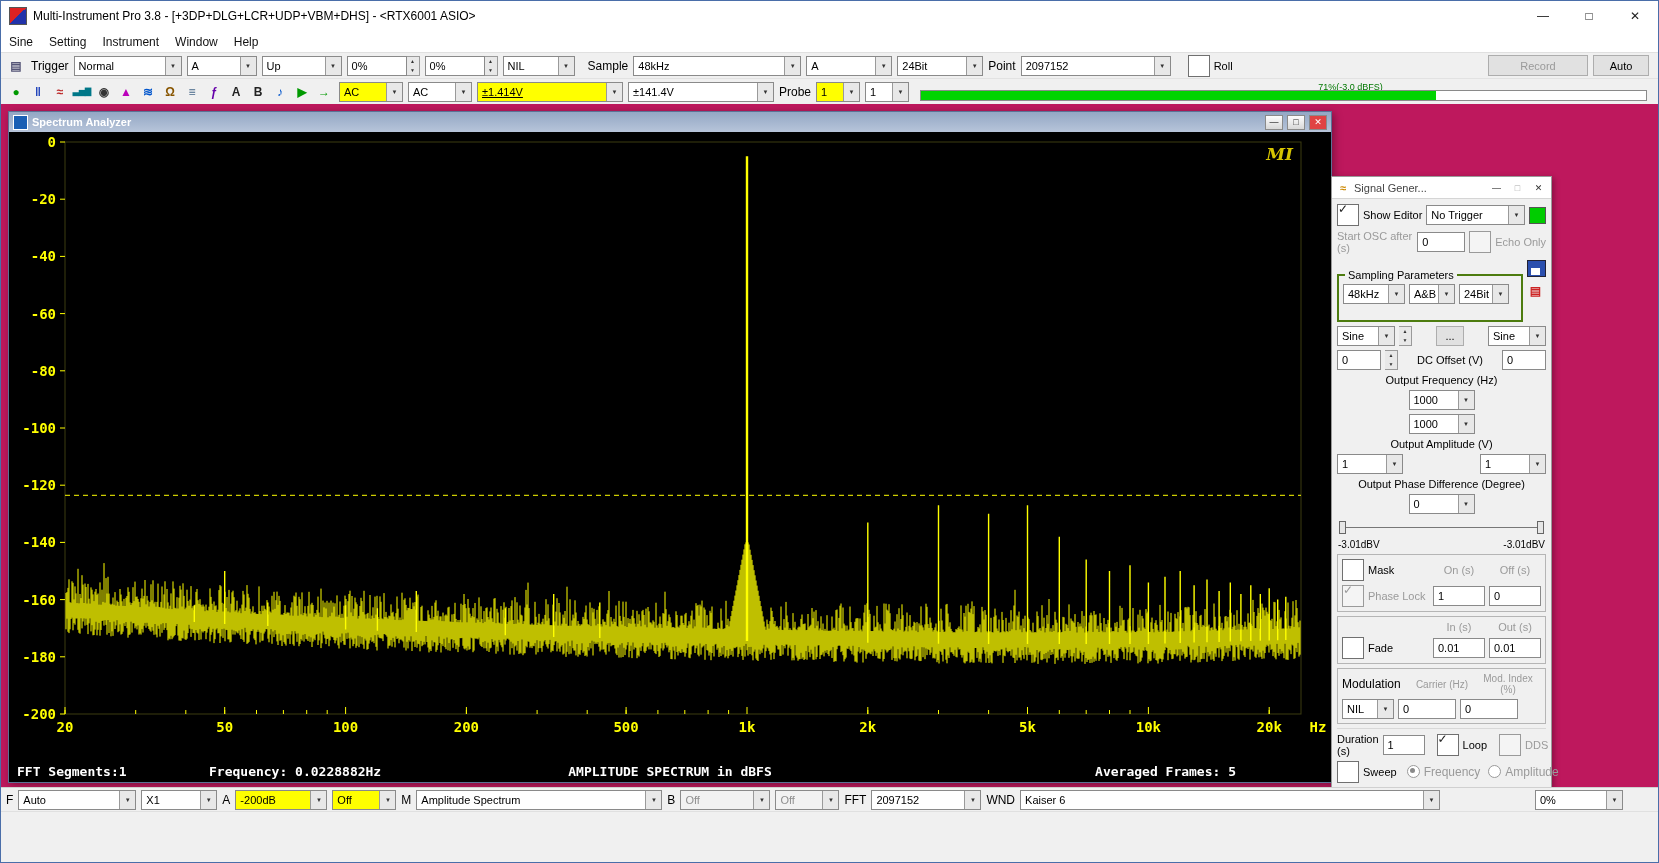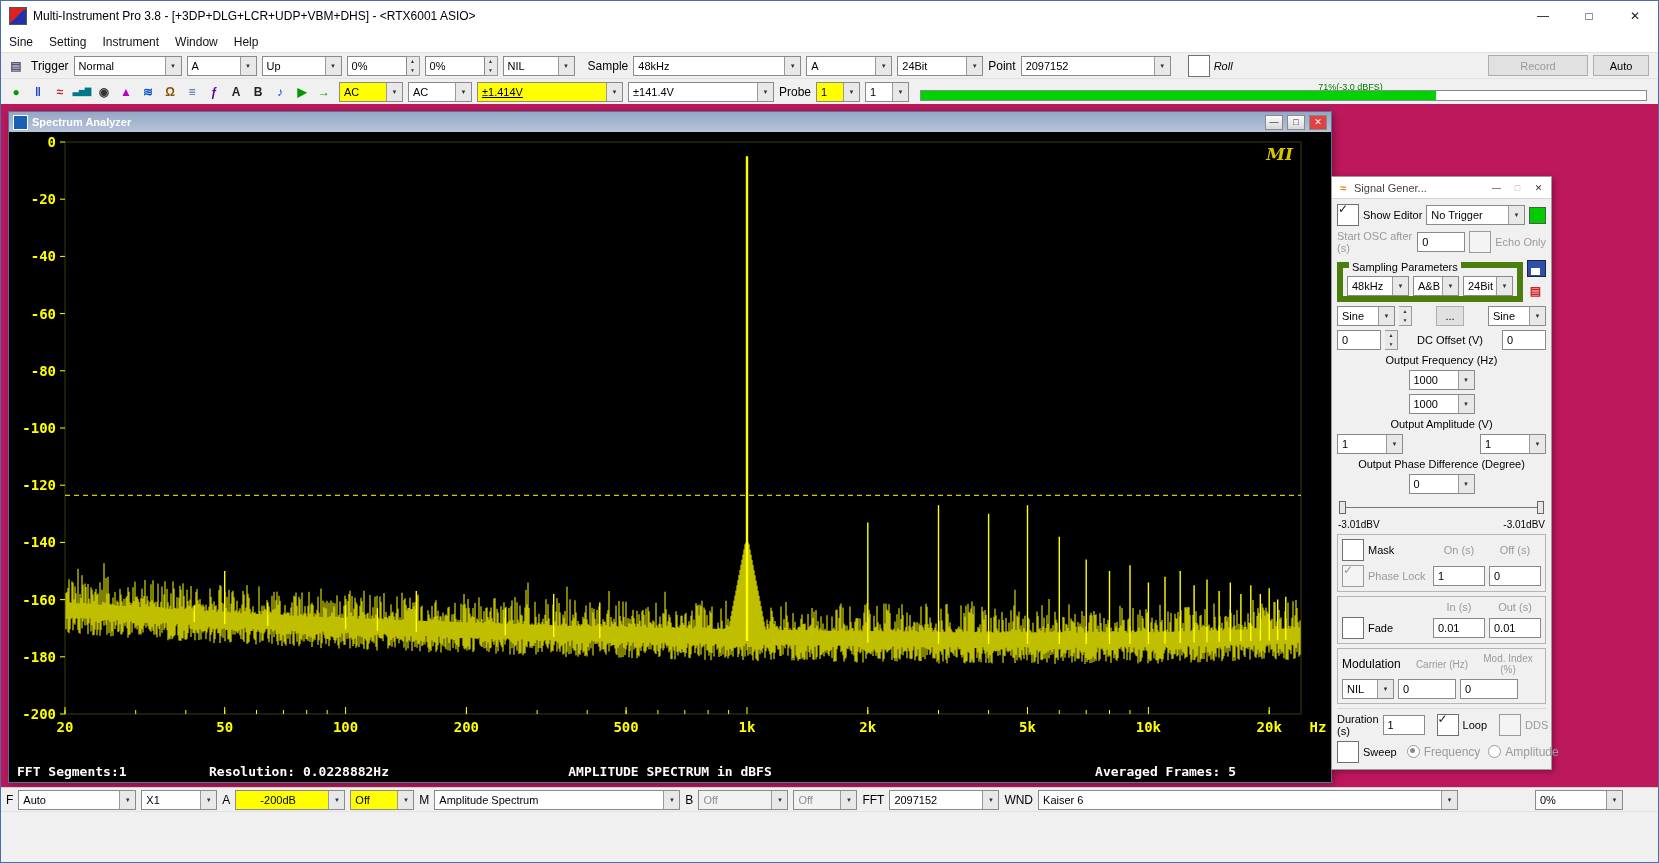--- a/index.html
+++ b/index.html
@@ -62,21 +62,21 @@
   .sg{position:absolute;left:1330px;top:72px;width:219px;background:#f0f0f0;border:1px solid #9a9a9a;box-shadow:2px 2px 6px rgba(0,0,0,.3);}
   .sg-title{height:21px;background:#fff;border-bottom:1px solid #d5d5d5;display:flex;align-items:center;padding:0 4px;gap:4px;}
   .sg-title .t{flex:1;font-size:11px;color:#444;}
   .sgbtn{width:17px;height:15px;display:flex;align-items:center;justify-content:center;font-size:9px;color:#333;}
   .sgbtn.dim{color:#aaa;}
   .sgbody{padding:5px 5px 6px;display:flex;flex-direction:column;gap:4px;}
   .sgrow{display:flex;align-items:center;gap:4px;font-size:11px;}
   .gray{color:#9a9a9a;}
   .glabel{text-align:center;font-size:11px;color:#000;}
   .box{border:1px solid #b5b5b5;padding:4px 4px 4px;display:flex;flex-direction:column;gap:4px;}
-  .grp{border:6px solid #4d7c0f;position:relative;padding:8px 4px 0;margin-top:4px;}
+  .grp{border:2px solid #4d7c0f;position:relative;padding:8px 4px 16px;margin-top:16px;}
   .grp .glbl{position:absolute;top:-7px;left:6px;background:#f0f0f0;padding:0 3px;font-size:11px;color:#000;}
   .greenbtn{width:15px;height:15px;background:#00cc00;border:1px solid #555;flex:none;}
   .icon-floppy{width:17px;height:15px;background:#2b4fae;border:1px solid #223;position:relative;flex:none;}
   .icon-floppy::after{content:"";position:absolute;left:3px;bottom:1px;width:9px;height:7px;background:#fff;}
   .icon-editor{width:17px;height:15px;display:flex;align-items:center;justify-content:center;color:#cc2222;font-size:12px;font-weight:bold;}
   .slid{position:relative;height:15px;margin:2px 2px 0;}
   .slid .track{position:absolute;left:0;right:0;top:7px;border-top:1px solid #777;}
   .slid .th{position:absolute;top:1px;width:7px;height:13px;background:#e6e6e6;border:1px solid #666;box-sizing:border-box;}
   .slid .th.l{left:0;}.slid .th.r{right:0;}
   .slid-lbls{display:flex;justify-content:space-between;font-size:10px;color:#000;padding:0 1px;}
@@ -151,21 +151,21 @@
       </div>
     <div class="dd" style="width:86px;">
         <span class="t">24Bit</span>
         <span class="a">▼</span>
       </div>
     <span class="tlbl">Point</span>
     <div class="dd" style="width:150px;">
         <span class="t">2097152</span>
         <span class="a">▼</span>
       </div>
-    <span class="cb" style="margin-left:12px;font-style:italic;">
+    <span class="cb" style="margin-left:12px;">
         <span class="box"></span>
         <span>Roll</span>
       </span>
     <span class="btn dis" style="margin-left:auto;width:100px;justify-content:center;">Record</span>
     <span class="btn" style="width:56px;justify-content:center;margin-right:4px;">Auto</span>
   </div>
 
   <div class="tb">
     <div class="iconrow" id="tb2-icons">
         <span class="ticon" style="color: rgb(0, 153, 0);">●</span>
@@ -299,21 +299,21 @@
             <text class="axlbl" x="1260.2" y="600" text-anchor="middle">20k</text>
             <text class="axlbl" x="1309" y="600" text-anchor="middle">Hz</text>
             <line x1="56" y1="363.3" x2="1292" y2="363.3" stroke="#ffff00" stroke-width="1" stroke-dasharray="5 4"></line>
             <path d="M57 461.0V497.3M58 460.1V486.7M59 455.9V499.8M60 447.3V501.1M61 470.2V497.3M62 470.8V487.0M63 449.3V485.7M64 450.8V498.3M65 467.4V491.1M66 454.4V492.7M67 461.4V486.5M68 471.1V486.4M69 436.8V497.8M70 471.3V500.8M71 462.0V501.7M72 466.1V486.3M73 443.2V496.4M74 452.6V489.5M75 471.0V486.4M76 451.5V493.6M77 455.0V486.7M78 471.5V492.9M79 451.9V502.1M80 466.7V491.4M81 471.6V486.4M82 455.4V499.4M83 457.7V493.2M84 462.4V503.3M85 469.1V503.0M86 459.7V497.6M87 457.0V489.8M88 462.8V503.3M89 461.5V497.8M90 472.6V490.9M91 450.4V503.7M92 472.7V498.0M93 457.7V489.0M94 469.9V488.5M95 431.1V493.6M96 470.6V488.2M97 446.1V492.9M98 461.5V502.7M99 444.8V488.0M100 461.6V501.0M101 471.7V490.2M102 473.0V504.3M103 471.8V499.4M104 465.5V503.9M105 472.7V489.6M106 460.1V497.0M107 473.6V493.4M108 468.6V488.2M109 470.0V500.2M110 473.8V499.2M111 457.0V492.4M112 462.5V502.6M113 469.3V501.9M114 473.9V499.7M115 466.9V491.3M116 474.0V494.0M117 465.8V490.1M118 464.0V496.2M119 455.3V505.7M120 459.8V502.9M121 470.4V502.4M122 472.9V489.7M123 471.0V500.6M124 455.2V491.3M125 469.1V491.2M126 449.6V496.3M127 464.9V494.4M128 464.5V497.4M129 467.0V493.4M130 469.8V502.6M131 475.1V501.4M132 466.3V502.6M133 456.6V497.1M134 466.6V500.5M135 463.9V493.8M136 448.0V490.9M137 472.3V495.7M138 463.9V490.8M139 468.5V494.2M140 474.5V497.0M141 469.9V498.6M142 452.3V499.7M143 468.3V495.1M144 448.3V498.7M145 471.5V502.8M146 469.8V492.0M147 474.7V502.5M148 469.9V505.4M149 451.6V493.8M150 474.9V496.8M151 475.3V504.6M152 469.9V492.3M153 454.5V500.8M154 475.7V491.2M155 462.4V497.9M156 449.3V495.9M157 476.5V491.1M158 457.0V498.1M159 470.4V508.3M160 476.8V506.5M161 473.7V507.3M162 461.4V503.8M163 477.1V507.2M164 449.4V505.5M165 456.6V504.1M166 475.8V503.0M167 476.5V494.1M168 465.2V492.0M169 476.5V503.6M170 465.7V508.5M171 453.8V508.5M172 457.6V508.8M173 474.5V505.9M174 451.3V506.5M175 463.9V498.6M176 477.2V507.3M177 475.6V507.9M178 457.7V506.7M179 469.0V501.1M180 473.7V492.8M181 467.6V496.7M182 454.1V504.9M183 476.2V497.2M184 474.2V500.9M185 478.2V501.0M186 472.7V508.3M187 459.9V498.0M188 457.0V500.7M189 468.2V501.5M190 471.9V508.0M191 467.2V497.2M192 472.8V507.5M193 474.6V499.3M194 472.5V500.5M195 474.5V499.2M196 479.2V499.0M197 472.6V507.2M198 478.2V500.6M199 478.6V496.8M200 474.7V494.8M201 456.4V509.4M202 464.9V502.8M203 471.8V500.2M204 477.9V496.8M205 469.5V511.1M206 474.2V507.2M207 473.4V497.6M208 480.0V496.3M209 477.7V501.3M210 458.1V501.1M211 453.1V511.0M212 454.3V504.4M213 470.8V497.1M214 479.5V505.9M215 471.7V496.7M216 459.7V509.3M217 476.0V497.8M218 465.0V498.1M219 479.4V507.3M220 457.9V507.4M221 480.4V510.4M222 471.7V509.8M223 460.3V497.7M224 458.7V502.5M225 465.2V498.5M226 479.5V502.6M227 478.2V499.1M228 468.7V500.5M229 480.4V501.4M230 478.6V498.5M231 476.3V503.3M232 481.2V507.0M233 472.6V497.2M234 458.9V507.8M235 462.5V509.9M236 479.0V495.8M237 475.6V500.3M238 453.1V511.9M239 461.8V511.1M240 465.6V509.9M241 476.9V502.7M242 481.6V498.9M243 479.5V499.1M244 474.3V497.3M245 481.0V506.5M246 480.1V508.1M247 481.7V512.4M248 481.9V499.9M249 482.0V497.8M250 454.4V499.8M251 479.0V510.4M252 482.1V500.8M253 473.7V508.8M254 478.9V508.6M255 473.6V501.5M256 476.9V499.6M257 478.2V497.0M258 468.1V497.3M259 482.5V506.7M260 474.5V510.3M261 479.5V502.6M262 480.6V497.2M263 463.8V511.8M264 477.7V499.5M265 459.8V505.1M266 476.8V498.2M267 468.2V502.3M268 459.6V509.4M269 472.9V513.0M270 463.9V501.7M271 468.9V508.7M272 482.7V508.2M273 482.5V514.0M274 482.9V503.3M275 481.0V510.1M276 473.1V511.8M277 482.0V513.6M278 480.5V502.0M279 480.6V506.7M280 480.7V501.9M281 483.5V512.0M282 475.5V502.5M283 470.3V499.2M284 483.7V512.3M285 463.7V513.8M286 464.8V499.2M287 460.5V501.7M288 473.8V509.8M289 483.7V501.4M290 464.8V514.2M291 467.2V512.0M292 482.3V507.0M293 460.4V508.6M294 483.2V502.8M295 480.9V509.6M296 474.2V502.1M297 481.5V506.9M298 484.4V507.4M299 473.9V509.0M300 459.8V504.4M301 481.5V509.9M302 472.5V505.4M303 470.8V515.0M304 473.0V509.6M305 484.7V506.6M306 481.1V508.2M307 482.8V502.8M308 477.9V502.0M309 464.6V513.0M310 480.6V508.4M311 484.8V501.4M312 456.6V516.1M313 485.1V511.3M314 468.6V499.6M315 475.4V502.8M316 470.5V506.3M317 476.5V512.1M318 468.8V507.0M319 485.3V506.7M320 470.6V514.2M321 484.2V508.4M322 468.6V503.9M323 480.6V505.1M324 470.6V505.3M325 474.6V508.0M326 471.3V511.3M327 484.6V508.5M328 463.4V505.8M329 484.7V513.3M330 482.8V516.5M331 469.5V504.8M332 485.9V510.4M333 481.8V501.5M334 485.8V509.0M335 473.7V512.7M336 463.6V512.9M337 467.0V501.3M338 484.7V506.9M339 469.2V500.7M340 462.0V506.4M341 458.7V516.4M342 480.4V505.6M343 464.0V507.5M344 484.1V514.2M345 476.7V512.0M346 465.6V506.5M347 470.3V515.8M348 472.3V513.8M349 486.6V503.7M350 483.9V515.2M351 474.0V504.3M352 465.8V511.8M353 469.1V505.2M354 480.0V512.6M355 458.8V516.8M356 482.4V506.7M357 486.6V508.6M358 481.8V517.7M359 480.9V517.0M360 486.3V511.6M361 463.0V508.4M362 486.9V505.4M363 483.6V509.9M364 475.3V508.9M365 486.1V511.2M366 464.6V503.2M367 482.6V514.8M368 463.8V518.5M369 485.1V502.7M370 487.0V505.5M371 464.4V506.2M372 469.8V506.2M373 486.4V506.6M374 487.2V509.1M375 461.1V502.1M376 485.0V502.2M377 479.9V503.2M378 485.3V504.7M379 486.7V516.5M380 483.7V513.8M381 484.2V513.5M382 472.4V508.1M383 480.9V514.7M384 479.8V505.9M385 484.5V509.8M386 487.9V515.4M387 481.2V504.4M388 464.5V507.0M389 476.7V506.1M390 488.1V511.3M391 485.5V507.7M392 488.1V507.3M393 460.7V508.4M394 487.4V509.5M395 467.8V515.6M396 466.3V504.4M397 472.9V518.5M398 478.3V509.8M399 475.9V516.4M400 476.0V508.1M401 465.7V509.6M402 477.1V504.3M403 477.1V519.0M404 470.6V509.7M405 474.3V509.4M406 470.1V515.0M407 477.6V508.2M408 464.5V515.7M409 462.6V511.7M410 488.7V512.2M411 488.8V519.3M412 475.0V508.9M413 473.7V514.2M414 488.8V512.9M415 488.9V509.8M416 489.0V512.4M417 488.9V504.0M418 489.1V510.0M419 478.3V515.5M420 482.6V520.4M421 486.1V517.3M422 487.6V519.0M423 473.9V508.4M424 487.4V514.3M425 484.9V510.1M426 470.6V510.5M427 468.3V519.8M428 483.8V517.9M429 478.7V513.3M430 488.3V504.6M431 484.4V511.0M432 484.4V520.5M433 489.1V512.2M434 480.6V514.1M435 489.2V506.8M436 483.5V515.2M437 482.5V517.2M438 483.7V505.5M439 475.5V518.3M440 474.8V511.1M441 489.5V518.8M442 489.8V507.5M443 482.4V507.1M444 490.0V515.8M445 481.9V508.0M446 470.8V511.4M447 486.9V517.2M448 490.1V513.2M449 488.0V520.1M450 490.2V514.8M451 487.9V506.1M452 471.7V506.2M453 490.3V505.9M454 472.9V513.8M455 462.0V516.5M456 472.0V517.4M457 476.2V515.9M458 490.3V518.5M459 467.0V514.4M460 475.8V517.8M461 481.7V517.1M462 485.7V505.6M463 484.1V506.3M464 476.1V520.2M465 485.1V518.6M466 471.0V506.4M467 490.7V506.7M468 486.4V506.5M469 487.9V507.3M470 465.4V505.6M471 490.1V512.5M472 474.3V514.0M473 487.1V515.0M474 491.1V510.1M475 479.1V516.3M476 489.8V509.2M477 476.1V516.3M478 475.4V518.9M479 485.0V510.7M480 487.5V520.0M481 479.4V516.4M482 475.5V515.7M483 486.3V507.1M484 489.9V509.9M485 466.7V512.8M486 466.1V508.6M487 491.2V521.7M488 476.8V514.7M489 480.5V519.3M490 490.6V507.9M491 491.4V510.4M492 474.1V513.3M493 491.7V515.3M494 477.7V519.6M495 470.3V507.4M496 485.7V512.6M497 474.8V508.5M498 491.8V506.7M499 489.9V506.6M500 476.0V507.7M501 488.5V522.6M502 474.1V509.7M503 468.4V516.2M504 488.0V511.5M505 492.0V522.7M506 465.1V514.4M507 491.7V513.2M508 470.3V518.6M509 487.7V509.0M510 490.5V522.0M511 473.5V520.7M512 482.7V521.5M513 483.5V507.5M514 492.0V523.2M515 489.2V521.4M516 475.5V521.2M517 457.9V513.9M518 472.5V515.3M519 450.6V509.3M520 476.1V509.8M521 492.4V515.8M522 492.8V514.3M523 491.4V516.1M524 492.9V513.7M525 492.5V514.2M526 469.8V511.1M527 484.8V522.5M528 493.0V508.2M529 490.7V520.2M530 481.9V516.2M531 491.6V509.2M532 492.5V516.1M533 489.9V519.8M534 486.7V513.8M535 492.2V509.5M536 482.9V508.0M537 467.2V512.3M538 488.7V514.7M539 472.3V516.5M540 486.3V512.1M541 493.2V507.9M542 493.2V520.3M543 493.2V518.5M544 472.6V519.1M545 493.5V513.1M546 489.5V509.6M547 479.6V509.0M548 466.2V519.4M549 493.6V510.7M550 471.0V516.7M551 480.4V519.7M552 493.5V514.6M553 491.7V513.0M554 482.6V522.5M555 485.8V521.6M556 479.0V511.4M557 491.8V524.9M558 454.7V519.8M559 493.8V509.4M560 493.8V522.2M561 467.3V514.1M562 493.8V521.7M563 488.5V508.6M564 482.6V516.2M565 486.3V518.5M566 468.3V518.5M567 480.5V523.4M568 493.6V512.0M569 489.0V524.7M570 491.9V521.9M571 493.9V522.8M572 492.5V518.2M573 492.3V511.3M574 484.9V520.7M575 487.1V519.2M576 480.4V524.0M577 473.5V522.9M578 487.5V524.5M579 492.1V515.0M580 493.1V518.5M581 470.4V511.0M582 494.1V516.4M583 475.8V508.7M584 480.4V523.5M585 476.8V509.6M586 486.8V512.1M587 493.4V510.7M588 477.9V512.0M589 491.9V510.3M590 474.3V514.7M591 494.5V519.4M592 492.2V517.7M593 494.5V509.3M594 487.3V517.6M595 489.7V517.2M596 489.8V520.3M597 493.1V522.6M598 481.7V512.7M599 478.1V511.1M600 459.0V519.5M601 494.5V510.9M602 485.0V514.3M603 489.5V513.4M604 492.1V513.1M605 486.8V513.0M606 490.0V516.5M607 473.5V521.5M608 493.9V523.1M609 494.8V515.6M610 468.9V525.6M611 483.9V512.7M612 488.9V525.5M613 492.5V511.2M614 469.6V525.0M615 484.9V515.8M616 494.1V523.1M617 469.7V517.5M618 495.0V513.3M619 486.1V510.1M620 491.2V525.3M621 486.9V519.0M622 491.8V513.7M623 483.8V526.1M624 477.9V510.5M625 486.2V517.5M626 491.6V515.2M627 494.7V515.9M628 478.8V526.2M629 491.9V523.2M630 482.3V524.5M631 488.6V515.5M632 494.3V518.9M633 479.2V514.3M634 477.9V511.0M635 483.0V519.5M636 492.7V520.9M637 476.6V518.9M638 495.3V515.3M639 475.0V514.2M640 479.3V517.4M641 490.4V510.7M642 490.6V517.4M643 492.4V512.6M644 488.4V513.3M645 489.8V518.9M646 495.7V521.0M647 470.7V522.1M648 493.3V513.1M649 495.7V519.2M650 491.7V525.0M651 484.5V523.9M652 492.1V516.4M653 495.8V511.2M654 481.1V518.5M655 481.8V516.5M656 459.7V510.8M657 477.2V513.2M658 493.8V515.5M659 489.2V513.6M660 482.5V520.3M661 485.2V518.1M662 490.6V527.0M663 495.5V527.2M664 495.0V514.8M665 495.4V518.7M666 496.1V527.3M667 479.3V514.3M668 483.0V520.0M669 494.6V523.5M670 495.7V519.0M671 493.3V520.6M672 483.7V521.0M673 483.7V517.2M674 491.0V520.3M675 493.0V520.2M676 482.3V524.7M677 480.9V521.2M678 496.0V515.9M679 493.6V511.5M680 489.2V525.6M681 492.4V526.2M682 483.7V522.4M683 478.6V514.4M684 496.4V513.5M685 487.6V513.3M686 494.4V521.0M687 471.2V516.3M688 473.9V513.7M689 472.9V522.7M690 483.6V524.3M691 472.6V511.5M692 474.4V522.7M693 468.6V515.5M694 495.5V514.4M695 475.5V513.4M696 477.6V527.8M697 495.8V512.0M698 483.1V518.1M699 494.0V518.6M700 493.1V523.6M701 478.8V520.3M702 480.8V528.2M703 474.5V521.0M704 496.9V514.0M705 496.7V524.5M706 496.7V512.6M707 497.0V511.9M708 496.9V517.7M709 490.7V515.8M710 495.8V525.0M711 496.7V520.7M712 476.5V524.0M713 488.6V515.5M714 497.1V522.5M715 496.7V514.0M716 496.2V525.6M717 468.8V524.3M718 493.0V518.1M719 486.8V526.3M720 494.4V523.8M721 489.2V516.9M722 484.1V522.9M723 479.0V518.9M724 473.9V524.6M725 468.7V515.7M726 463.6V516.2M727 458.5V515.3M728 453.3V514.7M729 448.2V525.1M730 443.1V521.9M731 437.9V515.3M732 432.8V517.8M733 427.7V523.9M734 422.6V527.9M735 417.4V513.9M736 412.3V524.6M737 410.4V511.9M738 410.4V518.2M739 410.4V523.6M740 412.5V515.0M741 417.7V522.1M742 422.8V514.9M743 427.9V523.3M744 433.1V528.3M745 438.2V519.7M746 443.3V517.5M747 448.5V526.5M748 453.6V528.0M749 458.7V529.0M750 463.8V517.6M751 469.0V522.2M752 474.1V518.5M753 479.2V520.8M754 484.4V516.5M755 489.5V512.8M756 494.6V525.9M757 497.8V519.2M758 487.6V515.4M759 492.1V516.4M760 496.6V518.9M761 489.1V522.4M762 475.6V527.8M763 479.0V521.0M764 485.0V519.9M765 492.1V527.1M766 489.0V520.8M767 494.8V512.9M768 493.9V513.9M769 495.5V517.4M770 497.9V517.5M771 494.2V523.9M772 474.5V523.9M773 497.8V513.1M774 498.1V522.6M775 487.1V514.0M776 495.6V516.3M777 469.9V512.5M778 483.5V512.6M779 490.2V523.7M780 498.0V515.7M781 496.2V513.5M782 497.8V517.1M783 498.2V528.4M784 481.1V525.9M785 495.6V528.3M786 489.8V513.1M787 497.3V523.6M788 498.2V525.6M789 495.6V528.7M790 494.5V527.3M791 495.2V527.1M792 486.9V520.8M793 482.5V526.8M794 492.2V525.2M795 491.9V528.0M796 491.5V527.1M797 498.2V519.1M798 497.9V527.7M799 482.0V513.8M800 495.3V520.2M801 493.9V525.2M802 492.7V517.7M803 476.0V521.8M804 486.2V527.6M805 479.6V527.8M806 496.2V514.7M807 478.1V527.3M808 493.7V525.0M809 489.2V513.5M810 498.4V513.1M811 496.4V527.0M812 484.3V523.1M813 498.1V522.6M814 491.5V520.4M815 498.7V524.4M816 496.9V518.8M817 498.7V520.8M818 483.2V518.1M819 498.8V522.1M820 498.8V524.1M821 498.7V519.2M822 498.7V517.9M823 484.5V526.0M824 497.3V515.1M825 495.7V529.9M826 497.9V529.0M827 478.1V529.3M828 477.5V517.2M829 498.9V513.9M830 485.9V513.4M831 473.7V513.8M832 471.5V520.1M833 496.3V519.0M834 475.5V523.2M835 491.6V529.5M836 493.4V527.2M837 498.9V525.6M838 493.6V516.5M839 498.6V516.9M840 497.5V514.3M841 474.5V517.6M842 490.1V519.0M843 496.3V522.3M844 496.1V513.8M845 499.0V523.5M846 489.8V529.6M847 486.5V529.5M848 486.1V530.6M849 486.3V519.6M850 498.7V515.1M851 486.5V521.3M852 497.5V520.1M853 499.3V517.3M854 493.6V530.5M855 480.6V517.7M856 472.8V519.1M857 490.2V526.8M858 471.3V522.2M859 484.8V520.8M860 477.8V520.4M861 481.9V521.5M862 499.0V522.2M863 499.1V519.6M864 499.0V524.0M865 483.7V517.3M866 495.5V519.3M867 494.7V523.9M868 473.9V520.8M869 490.3V526.3M870 498.4V526.5M871 492.3V526.8M872 496.5V519.9M873 498.7V517.3M874 499.6V529.5M875 471.5V527.0M876 491.5V517.3M877 471.7V518.4M878 477.7V520.5M879 478.8V519.4M880 472.2V518.1M881 481.2V518.0M882 497.0V516.7M883 498.0V527.9M884 498.4V514.4M885 496.7V526.1M886 489.5V529.1M887 499.3V526.2M888 482.2V529.4M889 496.5V517.2M890 476.2V526.3M891 498.0V527.5M892 487.0V522.4M893 472.3V515.4M894 483.2V523.3M895 499.7V519.8M896 498.6V518.6M897 494.9V519.4M898 480.5V526.3M899 499.4V515.8M900 493.8V519.3M901 483.1V526.5M902 495.3V527.1M903 498.3V526.7M904 493.9V518.4M905 489.8V514.3M906 490.8V528.3M907 498.7V524.8M908 490.1V523.9M909 500.1V517.4M910 491.4V528.6M911 493.5V529.1M912 474.4V528.9M913 493.3V515.2M914 495.4V525.2M915 498.3V515.4M916 492.4V527.2M917 471.7V516.5M918 474.8V523.1M919 492.1V517.1M920 496.0V518.0M921 485.6V522.9M922 490.6V520.7M923 496.0V515.3M924 499.5V526.3M925 497.9V525.7M926 495.4V526.6M927 491.5V521.9M928 498.7V530.2M929 500.1V528.0M930 488.8V531.5M931 500.0V518.9M932 476.7V519.9M933 488.5V522.8M934 497.6V529.5M935 500.0V516.9M936 499.5V517.4M937 472.6V527.7M938 471.9V531.3M939 481.6V523.4M940 494.6V526.0M941 490.3V515.4M942 496.9V520.3M943 499.1V520.2M944 500.4V521.9M945 500.2V523.8M946 500.4V517.8M947 497.1V524.8M948 497.8V525.4M949 495.9V515.4M950 494.4V517.6M951 497.1V517.0M952 473.4V522.9M953 497.5V525.6M954 499.7V523.2M955 481.0V530.5M956 484.6V531.4M957 473.7V529.4M958 499.1V529.2M959 471.8V519.7M960 479.9V520.9M961 480.8V530.7M962 476.6V529.9M963 469.4V527.5M964 482.1V530.6M965 474.1V530.6M966 500.2V516.0M967 499.9V516.0M968 499.5V525.9M969 495.0V520.2M970 496.4V529.6M971 492.4V526.8M972 500.3V530.4M973 474.9V521.7M974 479.3V515.3M975 487.5V518.2M976 478.1V521.7M977 482.8V530.8M978 499.3V519.8M979 500.5V526.3M980 499.6V531.0M981 499.4V523.3M982 485.8V530.4M983 500.1V531.4M984 500.5V520.8M985 484.8V518.7M986 476.6V519.1M987 483.4V519.5M988 496.5V518.6M989 498.9V523.9M990 487.5V519.0M991 500.5V523.2M992 500.2V517.5M993 479.9V517.3M994 488.0V530.9M995 499.3V523.5M996 500.2V524.2M997 485.9V515.7M998 499.0V518.9M999 500.1V520.3M1000 490.7V519.1M1001 499.1V519.1M1002 478.2V523.7M1003 497.3V517.4M1004 489.4V525.5M1005 473.5V526.0M1006 457.8V531.0M1007 498.2V522.8M1008 483.5V528.4M1009 484.9V515.7M1010 479.6V525.6M1011 497.5V525.4M1012 493.5V528.3M1013 500.2V518.3M1014 486.8V523.1M1015 496.1V526.8M1016 483.7V515.0M1017 499.5V522.8M1018 500.4V528.4M1019 485.5V515.6M1020 487.1V522.9M1021 498.0V520.4M1022 499.4V522.9M1023 500.5V530.8M1024 490.7V522.6M1025 500.5V530.5M1026 500.1V529.5M1027 500.4V525.4M1028 479.5V518.0M1029 484.1V531.9M1030 497.4V520.4M1031 496.0V519.0M1032 498.8V527.7M1033 473.2V528.2M1034 494.5V527.1M1035 485.7V522.1M1036 500.4V526.7M1037 496.0V521.0M1038 483.1V530.5M1039 491.8V519.6M1040 467.0V526.3M1041 499.5V517.9M1042 496.3V523.0M1043 499.9V520.0M1044 493.1V522.3M1045 499.0V517.0M1046 479.8V531.9M1047 487.7V526.1M1048 490.7V525.4M1049 500.4V528.2M1050 499.9V517.6M1051 497.6V517.1M1052 500.4V525.8M1053 499.9V524.2M1054 484.9V528.9M1055 485.3V521.6M1056 499.1V525.7M1057 491.8V521.2M1058 492.8V517.9M1059 496.1V518.1M1060 472.4V525.8M1061 498.9V517.7M1062 486.5V524.2M1063 488.7V530.5M1064 489.5V524.4M1065 490.9V521.1M1066 482.1V529.4M1067 494.8V515.8M1068 500.5V526.4M1069 490.0V526.8M1070 494.6V526.6M1071 491.5V518.6M1072 494.4V520.7M1073 479.1V529.6M1074 496.3V523.0M1075 483.9V519.9M1076 500.5V531.9M1077 494.5V526.0M1078 500.5V530.0M1079 499.2V527.9M1080 490.5V527.5M1081 483.3V531.0M1082 480.7V527.0M1083 483.3V530.8M1084 499.9V524.7M1085 479.0V529.8M1086 483.0V526.7M1087 482.4V528.8M1088 497.1V520.5M1089 493.7V515.7M1090 500.0V528.9M1091 481.3V527.1M1092 491.0V517.1M1093 498.7V516.5M1094 500.2V518.6M1095 486.0V523.0M1096 500.2V522.2M1097 492.1V529.4M1098 495.3V517.8M1099 487.9V524.8M1100 491.3V522.8M1101 500.3V524.4M1102 495.6V530.9M1103 499.5V518.5M1104 499.1V518.1M1105 499.3V526.1M1106 490.8V522.3M1107 494.7V527.7M1108 489.9V528.8M1109 500.1V526.0M1110 496.0V516.5M1111 473.8V516.9M1112 493.5V515.1M1113 475.9V518.6M1114 488.3V520.1M1115 487.8V527.1M1116 498.9V514.9M1117 498.8V516.6M1118 500.5V528.2M1119 487.7V520.3M1120 486.3V515.1M1121 494.2V528.3M1122 500.4V520.8M1123 498.5V520.6M1124 476.0V519.9M1125 498.6V515.5M1126 500.0V521.9M1127 500.1V523.6M1128 498.9V524.3M1129 482.6V531.4M1130 495.7V517.6M1131 477.8V530.2M1132 498.8V528.8M1133 483.9V525.6M1134 486.5V518.3M1135 495.5V518.8M1136 497.0V515.2M1137 477.1V518.2M1138 481.3V519.1M1139 479.6V531.3M1140 500.0V527.2M1141 499.8V529.2M1142 490.3V528.6M1143 485.6V519.9M1144 496.9V518.3M1145 500.3V526.3M1146 490.9V521.4M1147 488.2V528.0M1148 492.8V528.6M1149 498.3V531.5M1150 500.0V527.3M1151 472.9V526.1M1152 489.9V527.0M1153 488.0V530.0M1154 499.8V527.4M1155 498.7V521.4M1156 498.7V518.1M1157 499.8V515.0M1158 497.6V516.0M1159 479.5V528.2M1160 499.9V521.3M1161 490.1V518.0M1162 480.9V522.4M1163 499.8V527.1M1164 499.8V526.7M1165 499.4V522.0M1166 481.8V522.3M1167 486.2V517.5M1168 487.1V524.4M1169 480.1V523.3M1170 499.3V517.4M1171 484.4V528.8M1172 478.2V517.3M1173 496.2V523.5M1174 490.9V519.8M1175 499.2V521.8M1176 475.4V526.6M1177 475.1V525.1M1178 476.4V524.8M1179 474.8V513.8M1180 475.3V515.2M1181 483.1V522.8M1182 499.2V530.5M1183 497.8V527.8M1184 482.9V517.4M1185 495.5V528.2M1186 490.5V527.6M1187 479.2V525.0M1188 491.0V523.7M1189 492.8V530.4M1190 498.0V514.1M1191 483.9V530.1M1192 482.9V527.2M1193 494.8V526.9M1194 492.9V521.0M1195 493.8V526.9M1196 477.1V520.8M1197 495.0V514.8M1198 494.4V529.8M1199 494.3V520.2M1200 492.6V524.3M1201 498.5V522.4M1202 495.9V527.7M1203 495.3V519.2M1204 497.8V527.4M1205 471.5V529.0M1206 484.8V521.5M1207 496.7V524.8M1208 498.6V516.3M1209 498.5V516.1M1210 493.9V525.6M1211 484.4V515.4M1212 495.9V517.4M1213 490.8V529.1M1214 498.2V526.8M1215 496.4V523.9M1216 484.6V514.1M1217 484.0V520.6M1218 489.3V516.3M1219 484.9V524.6M1220 495.5V515.9M1221 477.8V519.2M1222 480.7V512.9M1223 497.1V513.7M1224 494.8V529.0M1225 482.8V525.2M1226 493.6V528.6M1227 498.0V513.2M1228 478.2V515.1M1229 497.5V526.6M1230 491.8V527.7M1231 497.7V512.6M1232 497.5V517.9M1233 493.0V518.7M1234 497.6V514.5M1235 494.8V523.3M1236 489.7V525.0M1237 494.8V516.3M1238 497.4V515.6M1239 481.4V517.0M1240 490.8V514.8M1241 490.5V527.6M1242 491.9V517.6M1243 493.8V517.4M1244 467.9V519.5M1245 480.0V513.7M1246 496.1V524.7M1247 496.2V525.8M1248 483.9V522.3M1249 476.1V517.7M1250 480.9V525.3M1251 496.8V520.4M1252 487.0V524.8M1253 471.6V526.9M1254 475.6V518.7M1255 478.2V526.5M1256 483.6V521.0M1257 475.6V514.8M1258 479.8V512.8M1259 481.7V514.2M1260 482.2V520.6M1261 487.9V512.5M1262 488.9V517.8M1263 486.8V517.0M1264 497.0V524.1M1265 469.9V519.9M1266 470.3V525.6M1267 494.1V527.3M1268 489.3V511.9M1269 496.8V521.0M1270 477.9V523.8M1271 487.4V517.0M1272 485.4V521.8M1273 496.7V519.3M1274 496.5V521.2M1275 496.6V526.2M1276 479.2V511.8M1277 486.5V527.5M1278 496.5V527.5M1279 470.5V527.9M1280 493.7V517.2M1281 496.5V518.3M1282 494.1V522.1M1283 485.7V512.6M1284 469.2V513.6M1285 494.9V526.9M1286 483.4V526.2M1287 468.0V516.0M1288 476.1V520.1M1289 490.2V510.9M1290 495.3V524.6M1291 488.6V522.7" stroke="#ffff00" stroke-width="1" fill="none"></path>
             <path d="M185.3 473.3V490.0M215.7 439.0V491.9M258.8 470.5V493.9M336.6 473.3V497.6M368.4 476.2V498.8M407.3 459.0V500.1M496.3 476.2V503.3M544.7 461.9V504.9M590.8 470.5V505.9M858.8 390.4V510.8M929.5 373.2V511.8M979.6 381.8V511.9M1018.5 373.2V511.9M1050.3 404.7V511.9M1077.2 427.6V511.9M1100.5 439.0V511.9M1121.0 433.3V511.9M1139.4 450.4V511.9M1156.0 444.7V511.5M1171.2 439.0V511.0M1185.1 453.3V510.6M1198.0 447.6V510.3M1210.1 459.0V509.9M1221.3 450.4V509.6M1231.9 461.9V509.3M1241.8 453.3V509.1M1251.3 461.9V508.8M1260.2 456.2V508.5M1268.7 467.6V508.3M1276.8 464.7V508.1" stroke="#ffff00" stroke-width="1.4" fill="none"></path>
             <path d="M738.0 24.3V509.1" stroke="#ffff00" stroke-width="2.4" fill="none"></path>
             <text x="1284" y="28" text-anchor="end" style="fill:#d6c400;font:italic bold 17px 'DejaVu Serif',serif">MI</text>
           </svg>
         <div class="plot-footer">
           <span class="pf-seg">FFT Segments:1</span>
-          <span class="pf-res">Resolution: 0.0228882Hz</span>
+          <span class="pf-res">Frequency: 0.0228882Hz</span>
           <span class="pf-center">AMPLITUDE SPECTRUM in dBFS</span>
           <span class="pf-frames">Averaged Frames: 5</span>
         </div>
       </div>
     </div>
 
     <div class="sg">
       <div class="sg-title">
         <span class="ticon" style="width:14px;height:14px;color:#cc8800;font-size:11px;">≈</span>
         <span class="t">Signal Gener...</span>
@@ -508,21 +508,21 @@
     <span class="tlbl">F</span>
     <div class="dd" style="width:118px;">
         <span class="t">Auto</span>
         <span class="a">▼</span>
       </div>
     <div class="dd" style="width:76px;">
         <span class="t">X1</span>
         <span class="a">▼</span>
       </div>
     <span class="tlbl">A</span>
-    <div class="dd ylw" style="width:110px;padding-left:20px;">
+    <div class="dd ylw" style="width:92px;">
         <span class="t">-200dB</span>
         <span class="a">▼</span>
       </div>
     <div class="dd ylw" style="width:64px;">
         <span class="t">Off</span>
         <span class="a">▼</span>
       </div>
     <span class="tlbl">M</span>
     <div class="dd" style="width:246px;">
         <span class="t">Amplitude Spectrum</span>

